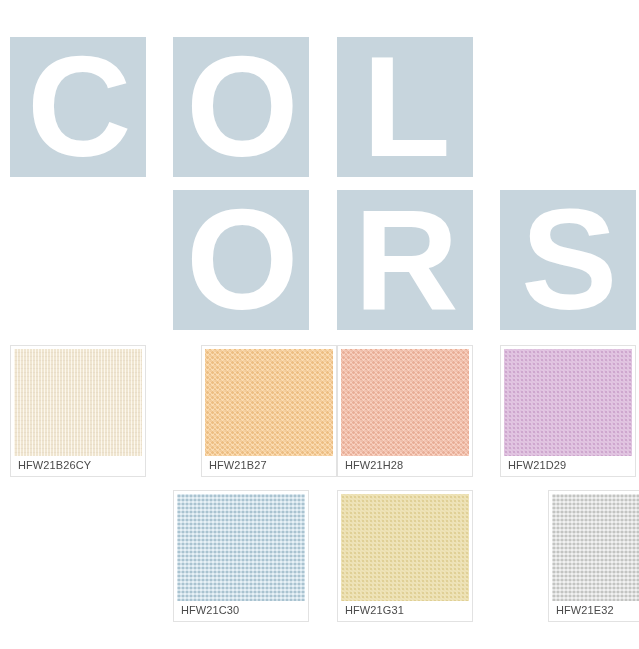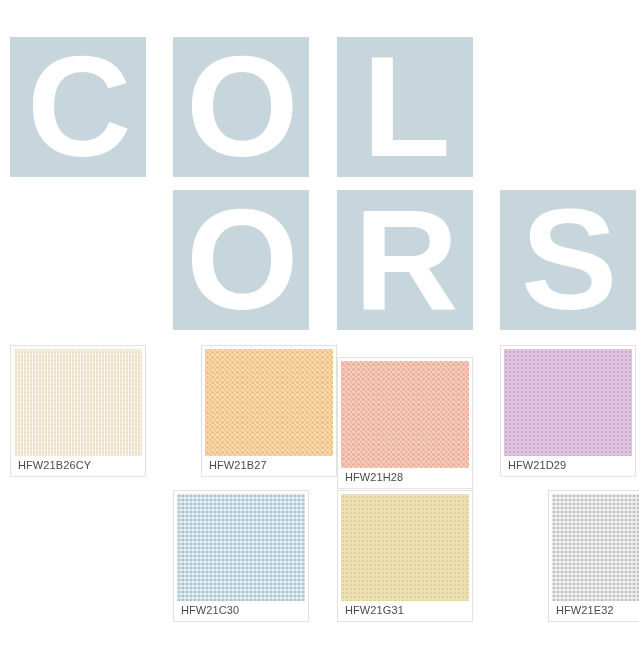--- a/index.html
+++ b/index.html
@@ -137,21 +137,21 @@
       <span class="glyph" style="color: rgb(255, 255, 255);">S</span>
     </div>
     <div class="swatch-card" style="left: 10px; top: 345px; border-color: rgb(226, 226, 226);">
       <div class="swatch-chip tex-vertical" style="background-color: rgb(247, 234, 211);"></div>
       <div class="swatch-label" style="color: rgb(74, 74, 74);">HFW21B26CY</div>
     </div>
     <div class="swatch-card" style="left: 173px; top: 345px; border-color: rgb(226, 226, 226); margin-left: 28px;">
       <div class="swatch-chip tex-mottle" style="background-color: rgb(250, 201, 138);"></div>
       <div class="swatch-label" style="color: rgb(74, 74, 74);">HFW21B27</div>
     </div>
-    <div class="swatch-card" style="left: 337px; top: 357px; border-color: rgb(226, 226, 226);">
+    <div class="swatch-card" style="left: 337px; top: 345px; border-color: rgb(226, 226, 226);">
       <div class="swatch-chip tex-mottle" style="background-color: rgb(245, 184, 160);"></div>
       <div class="swatch-label" style="color: rgb(74, 74, 74);">HFW21H28</div>
     </div>
     <div class="swatch-card" style="left: 500px; top: 345px; border-color: rgb(226, 226, 226); padding-left: 31px;">
       <div class="swatch-chip tex-heather" style="background-color: rgb(221, 179, 221);"></div>
       <div class="swatch-label" style="color: rgb(74, 74, 74);">HFW21D29</div>
     </div>
     <div class="swatch-card" style="left: 173px; top: 490px; border-color: rgb(226, 226, 226); padding-left: 36px;">
       <div class="swatch-chip tex-knit" style="background-color: rgb(184, 212, 227);"></div>
       <div class="swatch-label" style="color: rgb(74, 74, 74);">HFW21C30</div>

